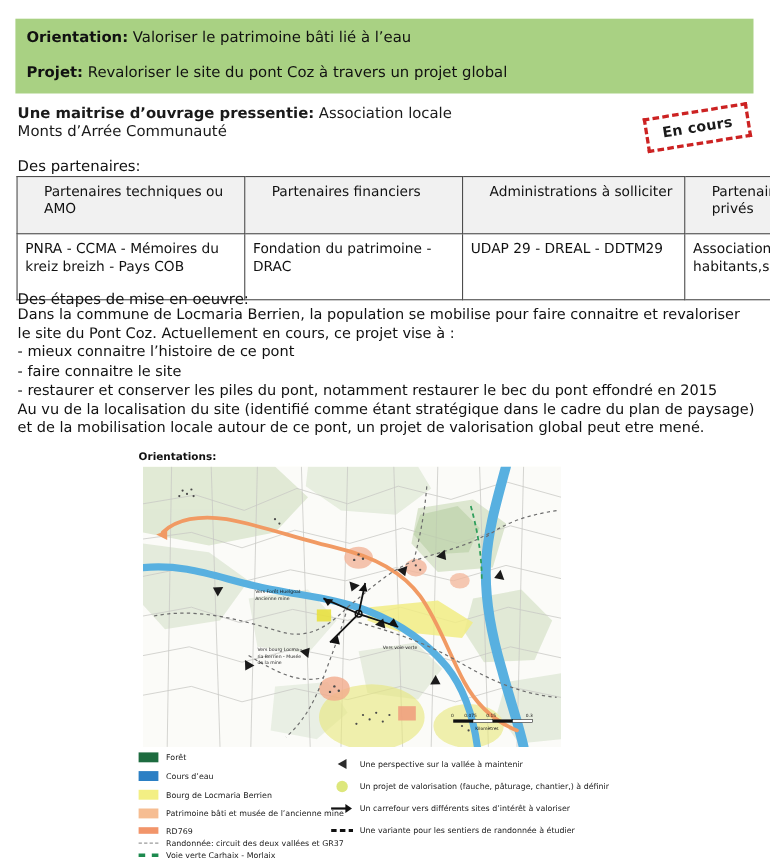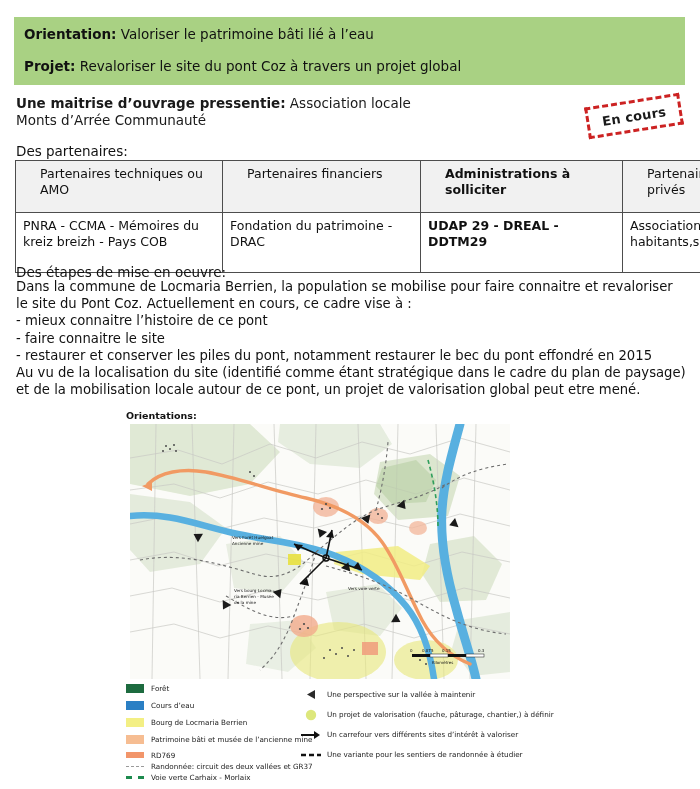--- a/index.html
+++ b/index.html
@@ -100,21 +100,21 @@
     background: #f1f1f1;
     height: 40px;
     padding-left: 24px;
   }
   .partners-table tbody td {
     background: #ffffff;
     height: 48px;
   }
   .col1 { width: 175px; }
   .col2 { width: 166px; }
-  .col3 { width: 170px; font-weight: bold; }
+  .col3 { width: 170px; }
   .col4 { width: 160px; }
 
   
   .steps-body {
     position: absolute;
     left: 16px;
     top: 278px;
     width: 672px;
     font-size: 13.2px;
     line-height: 17.2px;
@@ -249,21 +249,21 @@
       <td class="col1">PNRA - CCMA - Mémoires du kreiz breizh - Pays COB</td>
       <td class="col2">Fondation du patrimoine - DRAC</td>
       <td class="col3">UDAP 29 - DREAL - DDTM29</td>
       <td class="col4">Associations, habitants,safer</td>
     </tr>
   </tbody>
 </table>
 
 <div class="heading" id="steps-heading">Des étapes de mise en oeuvre:</div>
 <div class="steps-body">
-  <p>Dans la commune de Locmaria Berrien, la population se mobilise pour faire connaitre et revaloriser le site du Pont Coz. Actuellement en cours, ce cadre vise à :</p>
+  <p>Dans la commune de Locmaria Berrien, la population se mobilise pour faire connaitre et revaloriser le site du Pont Coz. Actuellement en cours, ce projet vise à :</p>
   <p>- mieux connaitre l’histoire de ce pont</p>
   <p>- faire connaitre le site</p>
   <p>- restaurer et conserver les piles du pont, notamment restaurer le bec du pont effondré en 2015</p>
   <p>Au vu de la localisation du site (identifié comme étant stratégique dans le cadre du plan de paysage) et de la mobilisation locale autour de ce pont, un projet de valorisation global peut etre mené.</p>
 </div>
 
 <div class="map-figure">
 
   <div class="map-caption">Orientations:</div>
 

